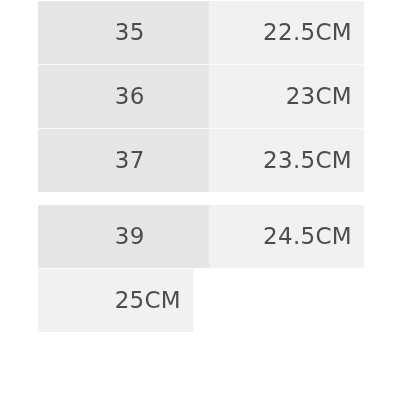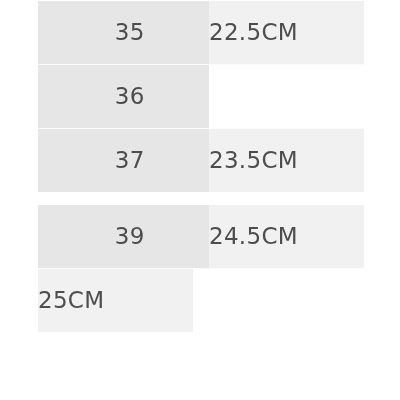--- a/index.html
+++ b/index.html
@@ -60,22 +60,22 @@
     justify-content: flex-end;
     padding-right: 64px;
     color: #4d4d4d;
     font-size: 23px;
     letter-spacing: 0.5px;
   }
 
   .cell-measure {
     width: 155px;
     background: #f1f1f1;
-    justify-content: flex-start;
-    padding-right: 22px;
+    justify-content: flex-end;
+    padding-right: 12px;
     color: #4d4d4d;
     font-size: 23px;
     letter-spacing: 0.3px;
   }
 
   
   .cell-size span,
   .cell-measure span {
     display: inline-block;
     line-height: 1;
@@ -91,20 +91,23 @@
       <div class="cell cell-size">
           <span>35</span>
         </div>
       <div class="cell cell-measure">
           <span>22.5CM</span>
         </div>
     </div>
     <div class="size-row">
       <div class="cell cell-size">
           <span>36</span>
+        </div>
+      <div class="cell cell-measure">
+          <span>23CM</span>
         </div>
     </div>
     <div class="size-row">
       <div class="cell cell-size">
           <span>37</span>
         </div>
       <div class="cell cell-measure">
           <span>23.5CM</span>
         </div>
     </div>

